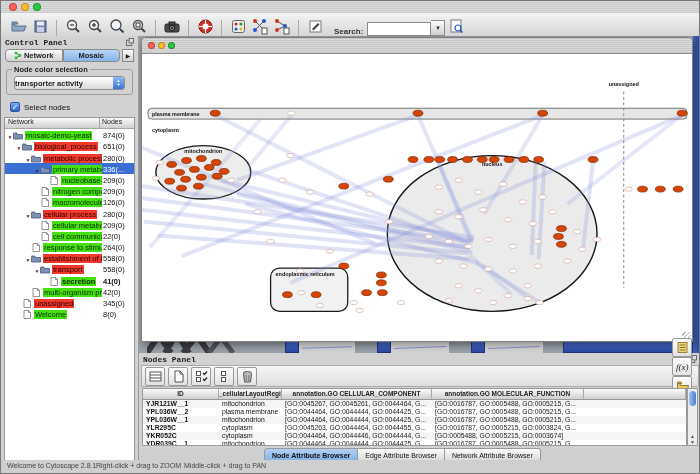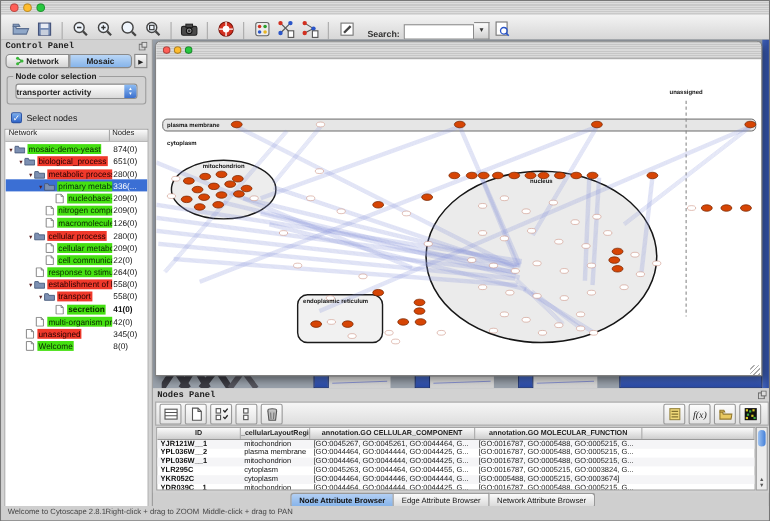--- a/index.html
+++ b/index.html
@@ -63,21 +63,21 @@
   .nlight{position:absolute;top:4px;width:7px;height:7px;border-radius:50%;border:1px solid rgba(0,0,0,.3);box-sizing:border-box;}
   .nlight.red{left:6px;background:#ff5f57;}
   .nlight.yellow{left:16px;background:#febc2e;}
   .nlight.green{left:26px;background:#28c840;}
   .canvas{position:relative;width:550px;height:288px;background:#fff;}
   .grip{position:absolute;right:1px;bottom:1px;width:9px;height:9px;background:repeating-linear-gradient(135deg,#fff 0 2px,#aaa 2px 3px);}
   
   .data-panel{position:absolute;left:138px;top:352px;width:562px;height:95px;background:#d2d2d2;}
   .dp-toolbar{position:absolute;left:2px;right:2px;top:12px;height:22px;background:linear-gradient(#f6f6f6,#dedede);border:1px solid #aaa;display:flex;align-items:center;padding:0 3px;box-sizing:border-box;}
   .dp-btn{width:18px;height:17px;border:1px solid #999;border-radius:2px;background:linear-gradient(#fdfdfd,#e2e2e2);margin-right:3px;display:flex;align-items:center;justify-content:center;}
-  .dp-right{margin-left:auto;display:flex;}
+  .dp-right{margin-left:auto;display:flex;flex-direction:column;}
   .dtable{position:absolute;left:3px;top:35px;width:545px;height:58px;background:#fff;border:1px solid #9a9a9a;box-sizing:border-box;overflow:hidden;}
   .dt-head{display:flex;height:10px;background:linear-gradient(#fbfbfb,#cfcfcf);border-bottom:1px solid #999;font-size:6.5px;font-weight:bold;color:#222;}
   .dt-head div{border-right:1px solid #aaa;text-align:center;overflow:hidden;white-space:nowrap;box-sizing:border-box;padding-top:1px;}
   .dt-row{display:flex;height:8px;font-size:6.8px;color:#111;white-space:nowrap;}
   .dt-row:nth-child(odd){background:#f5f5f7;}
   .dt-row div{overflow:hidden;padding-left:3px;box-sizing:border-box;}
   .c-id{width:76px;font-weight:bold;}
   .c-reg{width:63px;}
   .c-cc{width:150px;color:#222;}
   .c-mf{width:152px;color:#222;}

